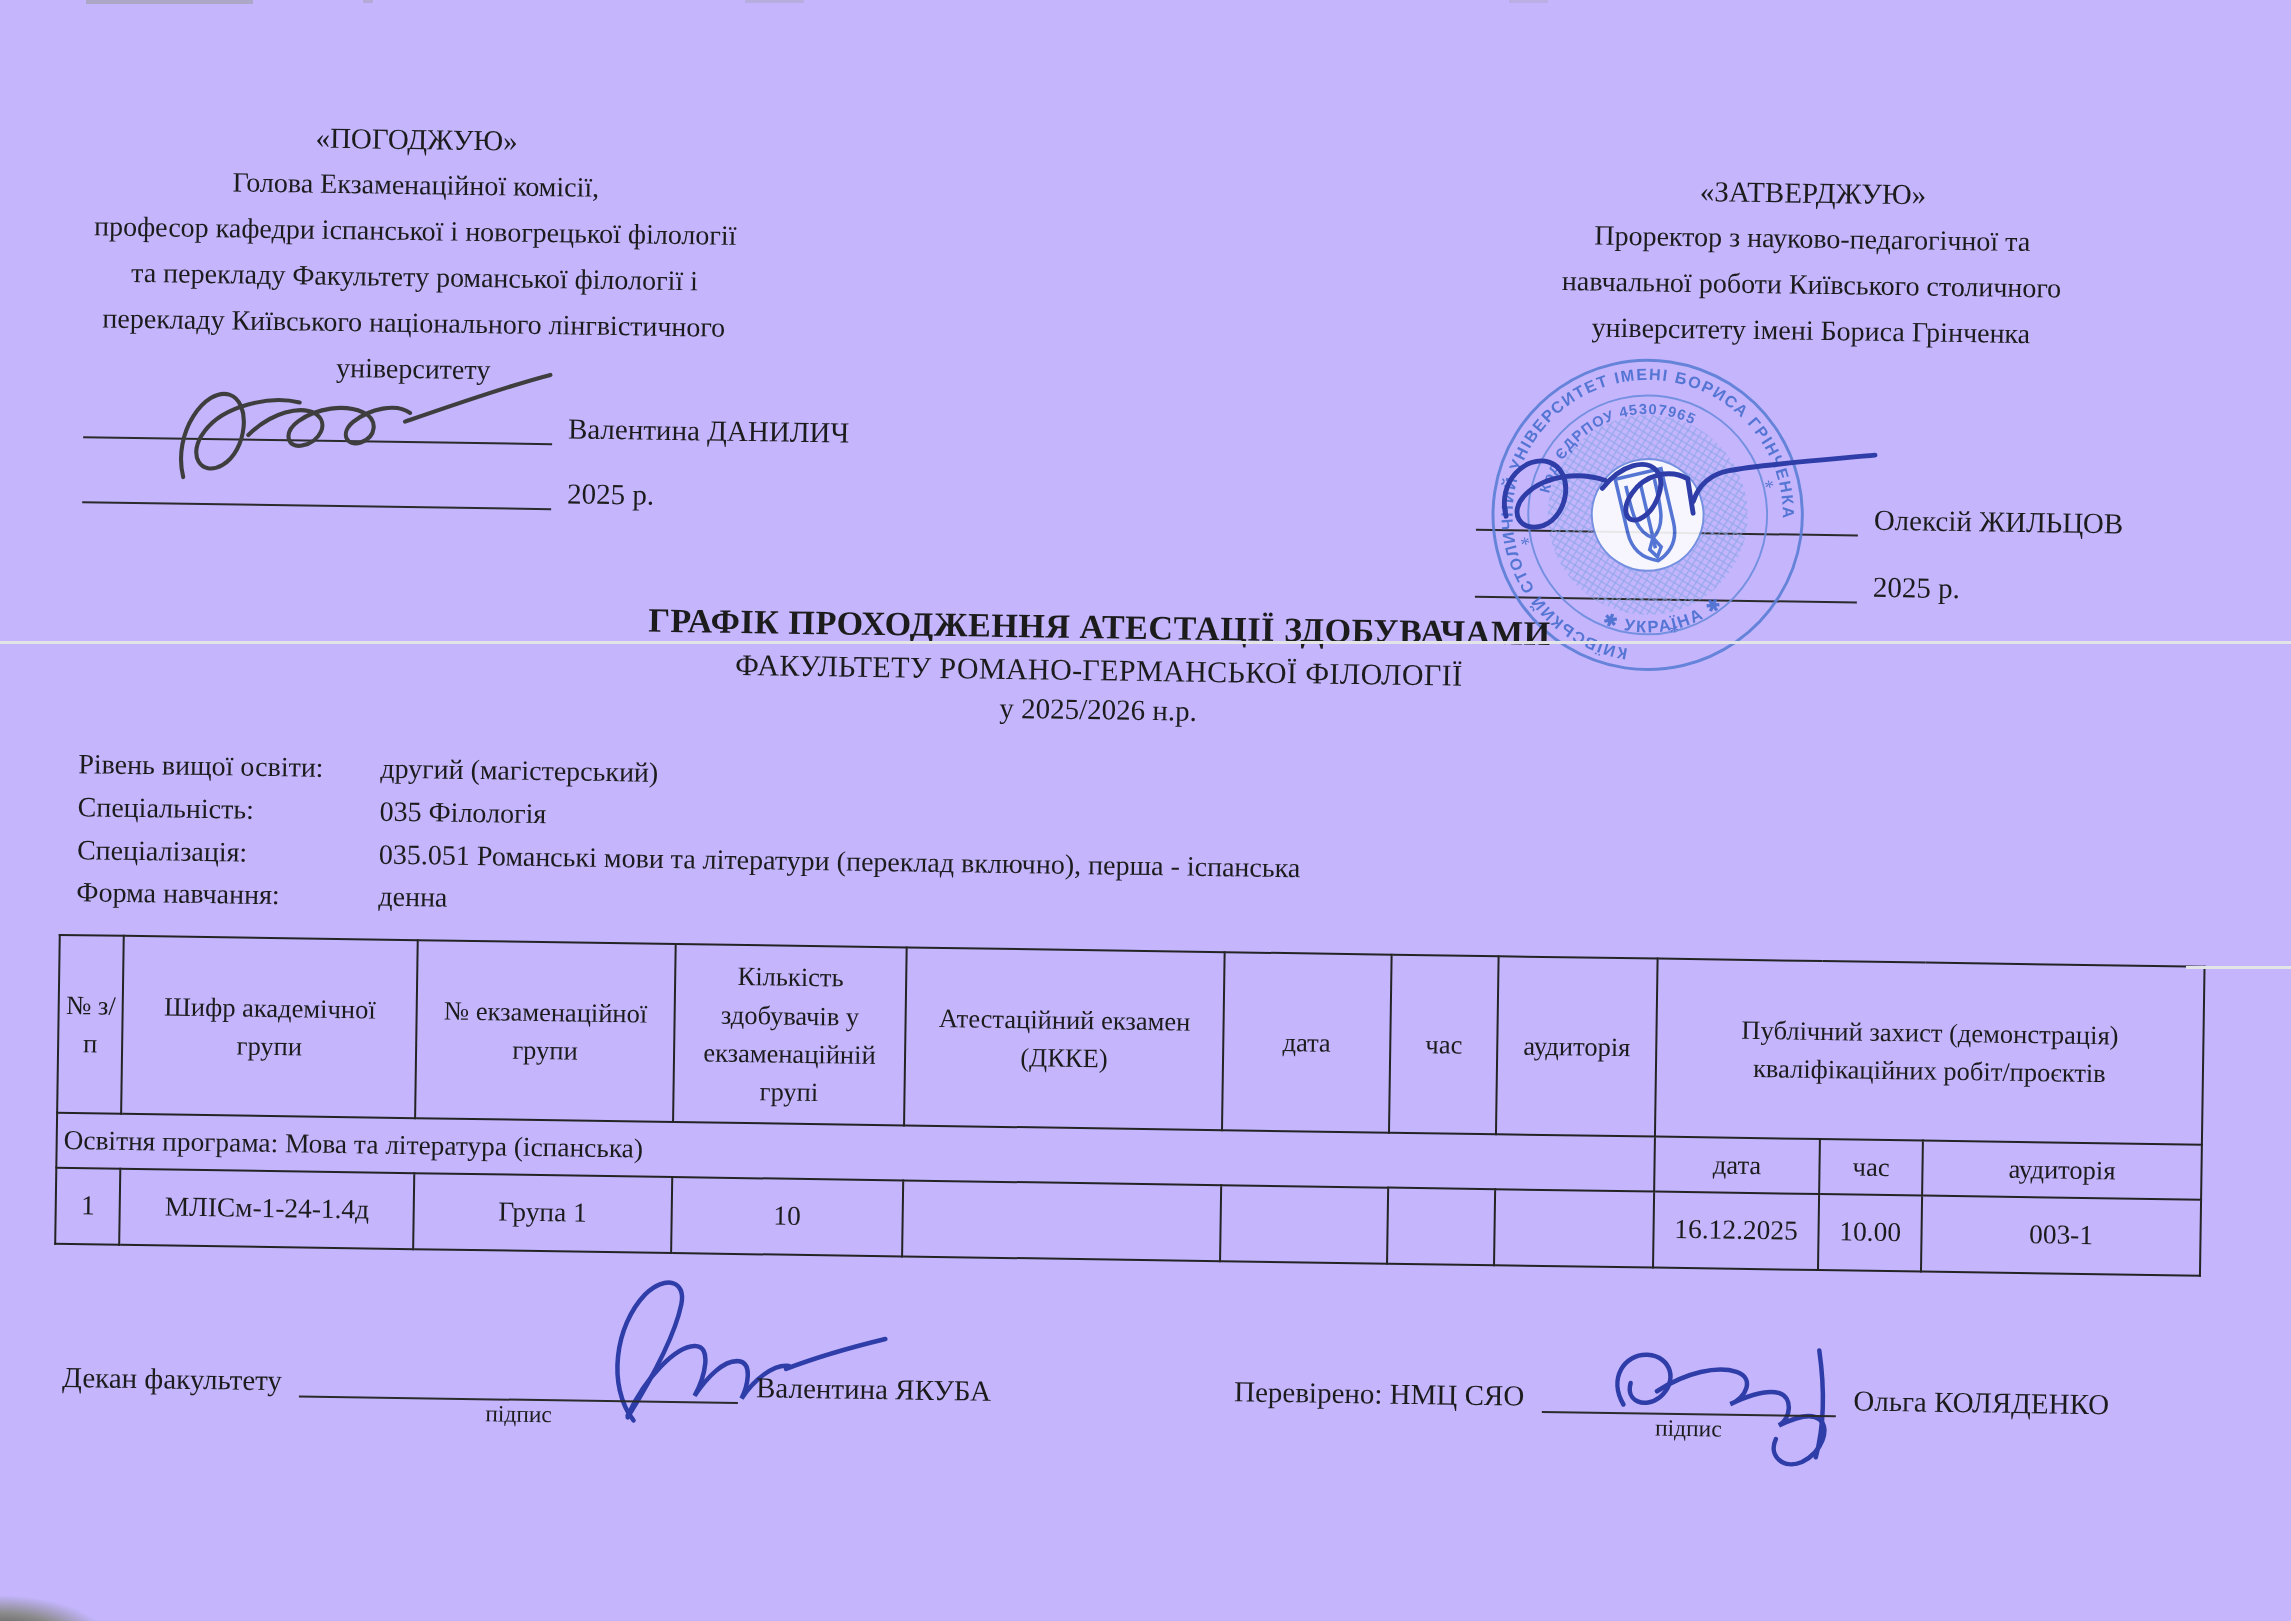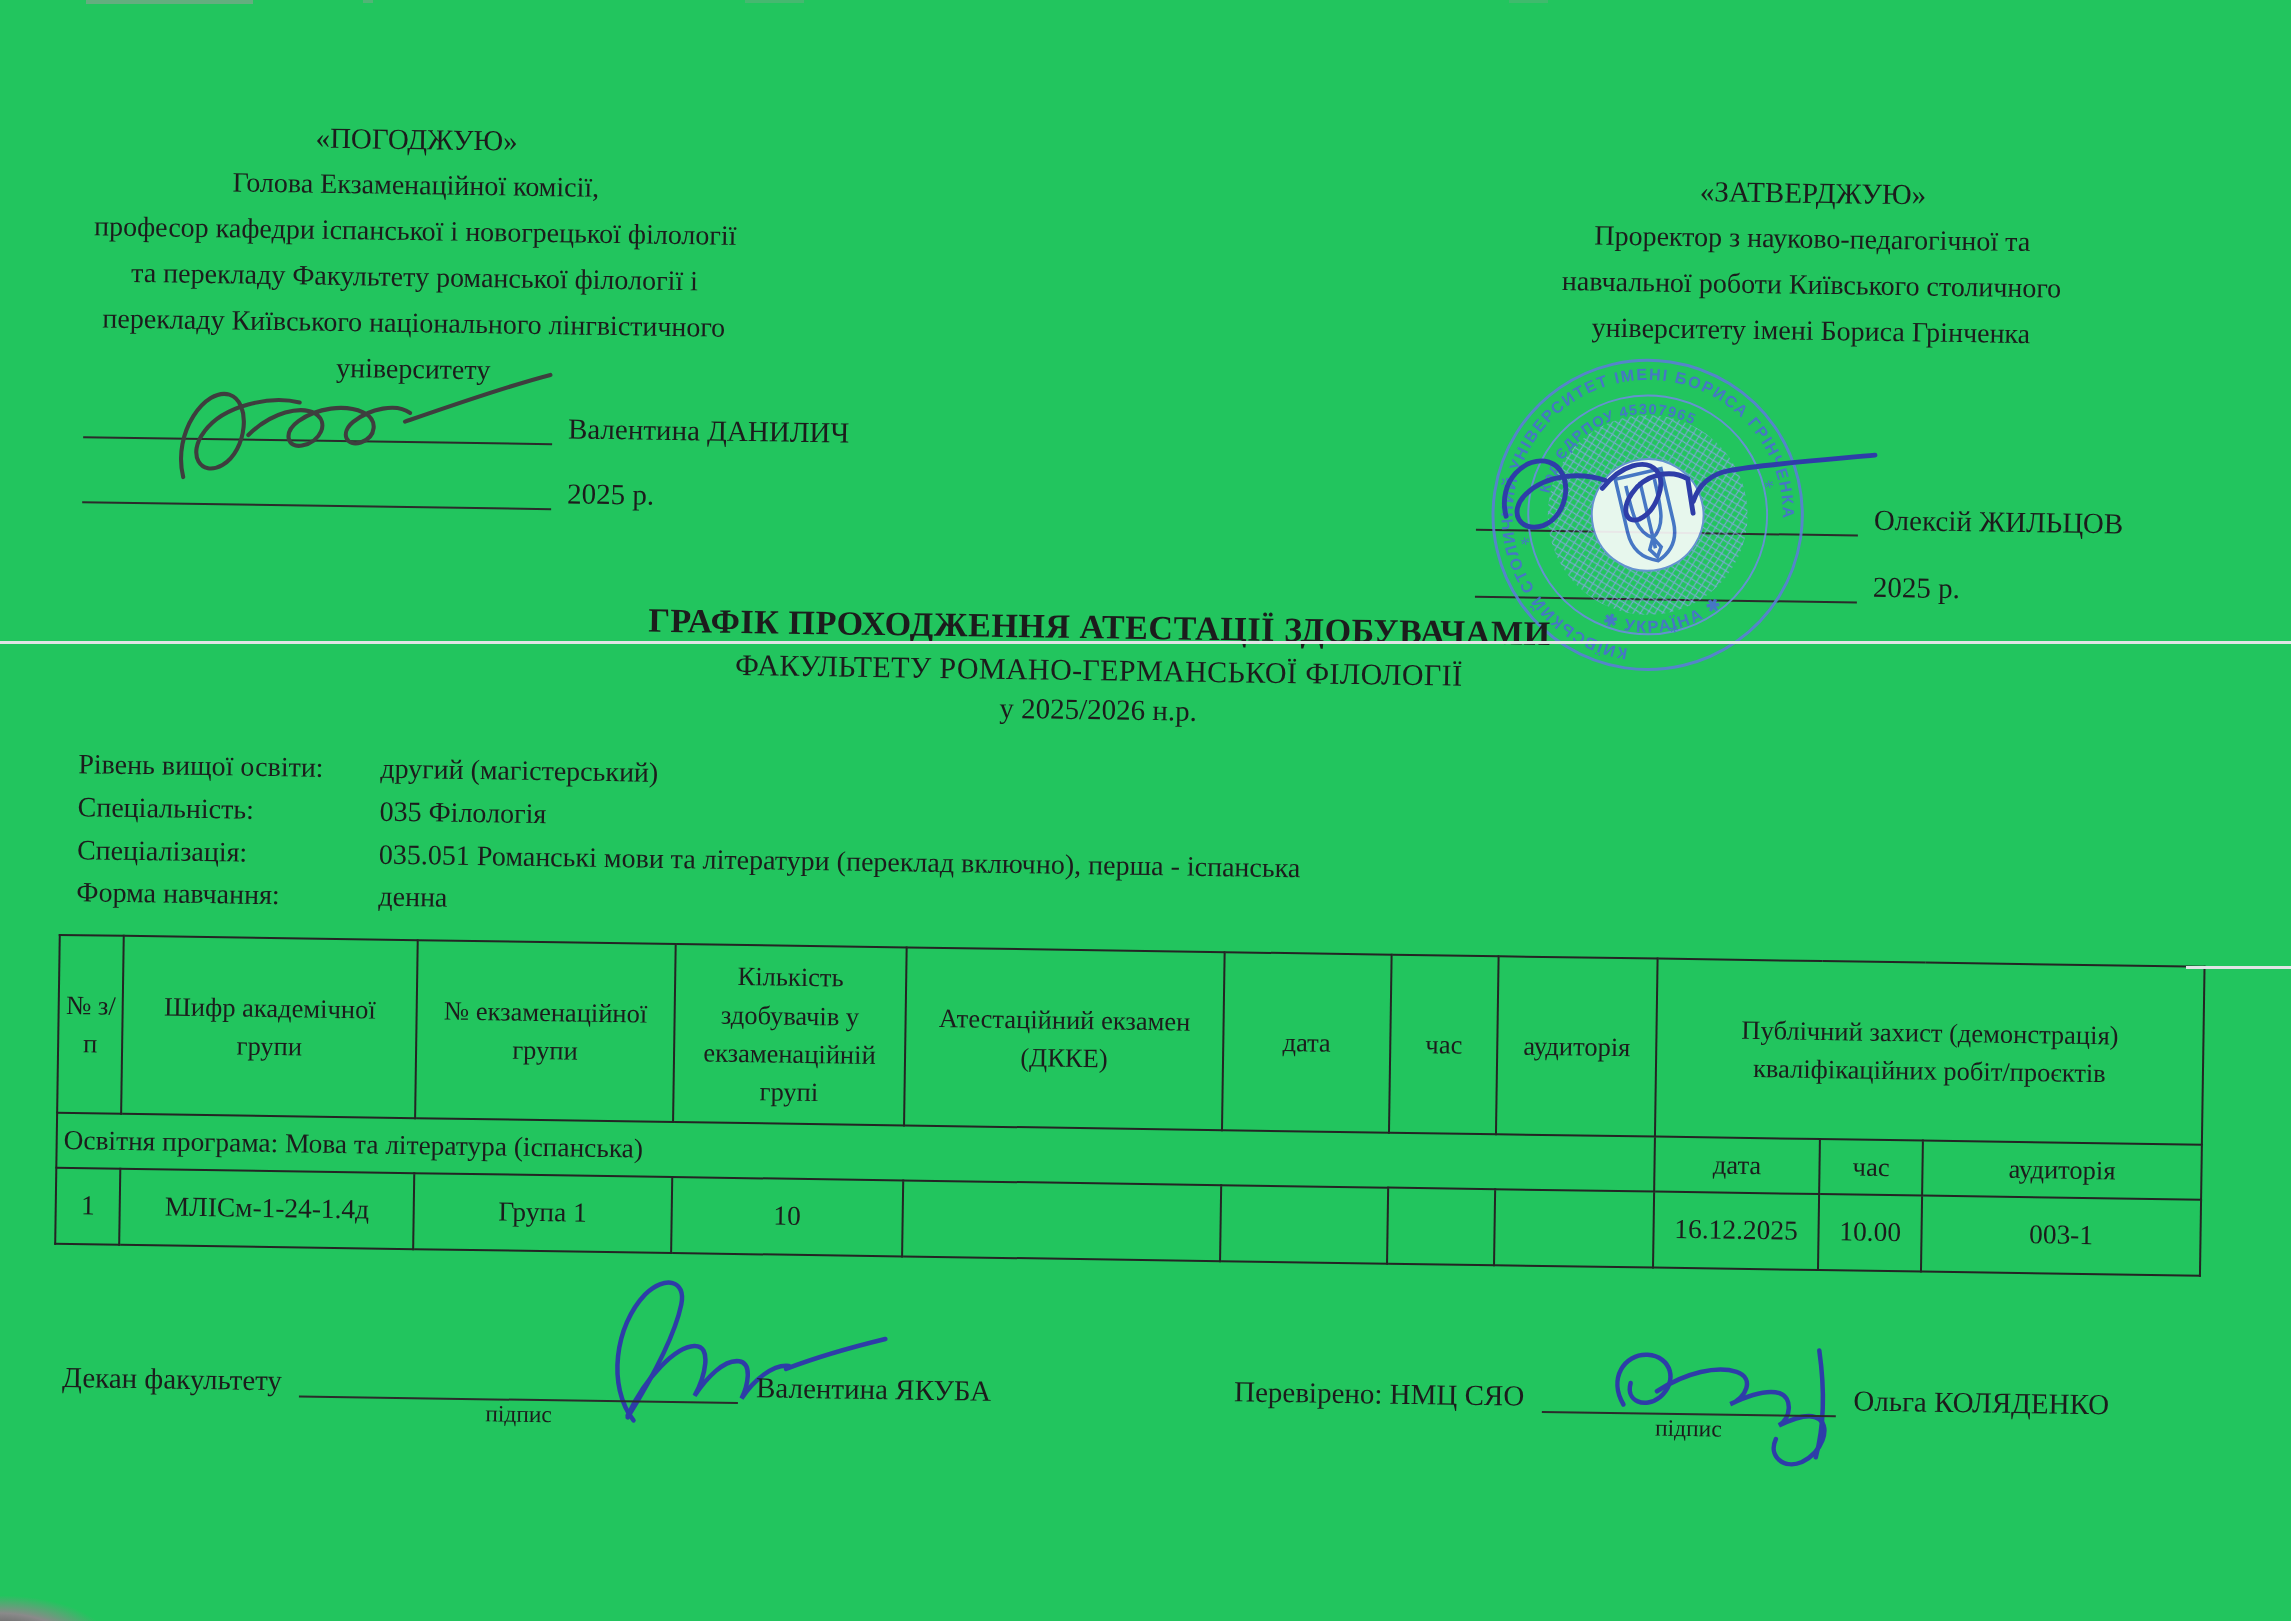--- a/index.html
+++ b/index.html
@@ -1,17 +1,17 @@
 <!DOCTYPE html>
 <html><head>
 <meta charset="utf-8">
 <style>
   html,body{margin:0;padding:0;background:#e8e8e8;}
   .page{
-    position:relative;width:2292px;height:1621px;background:#22c55e;
+    position:relative;width:2292px;height:1621px;background:#c4b5fd;
     overflow:hidden;font-family:"Liberation Serif", serif;color:#1c1c1c;
   }
   .sheet{position:absolute;inset:0;transform:rotate(0.85deg);transform-origin:0 784px;}
   
   .approve{position:absolute;text-align:center;font-size:28px;line-height:46px;}
   .approve-left{left:69px;top:110px;width:676px;}
   .approve-right{left:1402px;top:143px;width:804px;}
   .approve .quote{font-size:29px;}
   
   .sigrow{position:absolute;display:flex;align-items:flex-end;gap:15.7px;font-size:29px;white-space:nowrap;}

